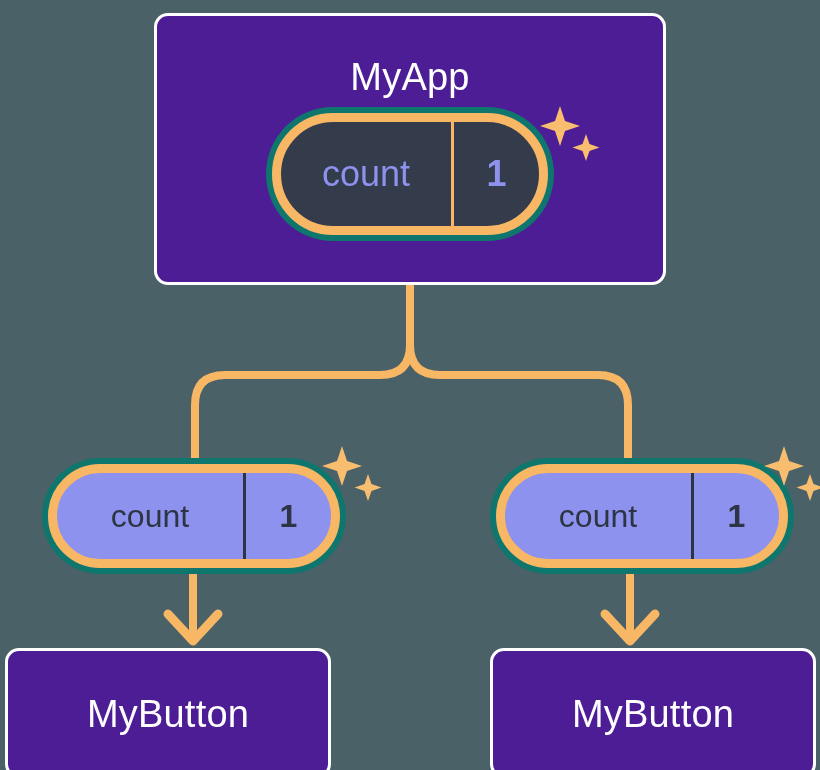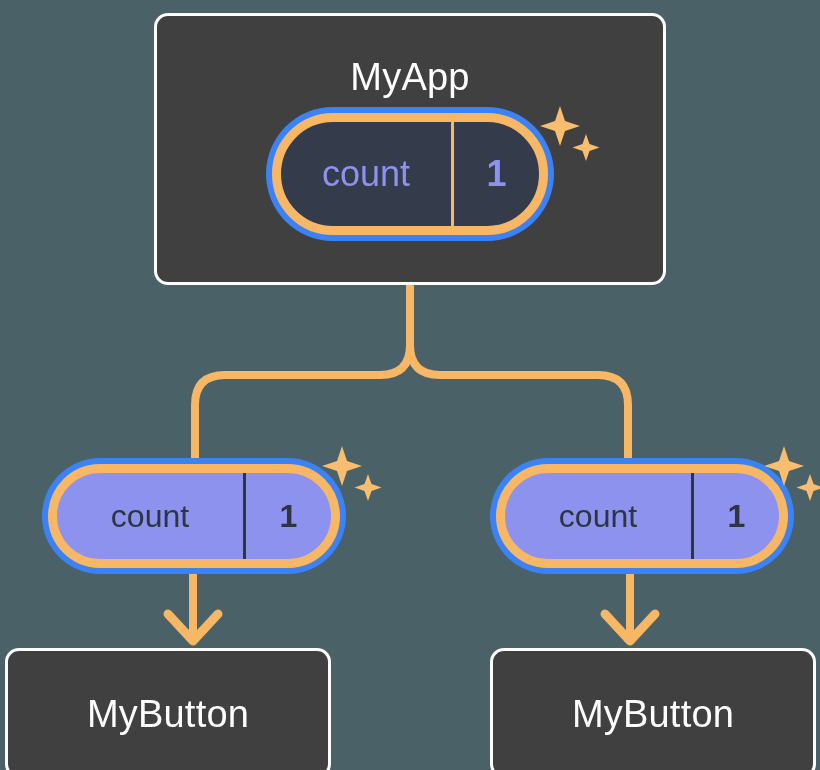--- a/index.html
+++ b/index.html
@@ -25,21 +25,21 @@
     width: 820px;
     height: 770px;
     overflow: visible;
   }
   #connectors { z-index: 1; }
 
   
   .card {
     position: absolute;
     box-sizing: border-box;
-    background: #404040;
+    background: #4c1d95;
     border: 3px solid #ffffff;
     border-radius: 14px;
     z-index: 3;
   }
   #card-myapp {
     left: 154px;
     top: 13px;
     width: 512px;
     height: 272px;
   }
@@ -75,21 +75,21 @@
   }
 
   
   .pill {
     position: absolute;
     box-sizing: border-box;
     display: flex;
     align-items: stretch;
     border-radius: 999px;
     z-index: 4;
-    background: #3b82f6;
+    background: #0f766e;
     padding: 6px;
   }
   .pill-inner {
     flex: 1 1 auto;
     display: flex;
     align-items: stretch;
     border-radius: 999px;
     box-sizing: border-box;
     border: 9px solid #f7b765;
     overflow: hidden;

